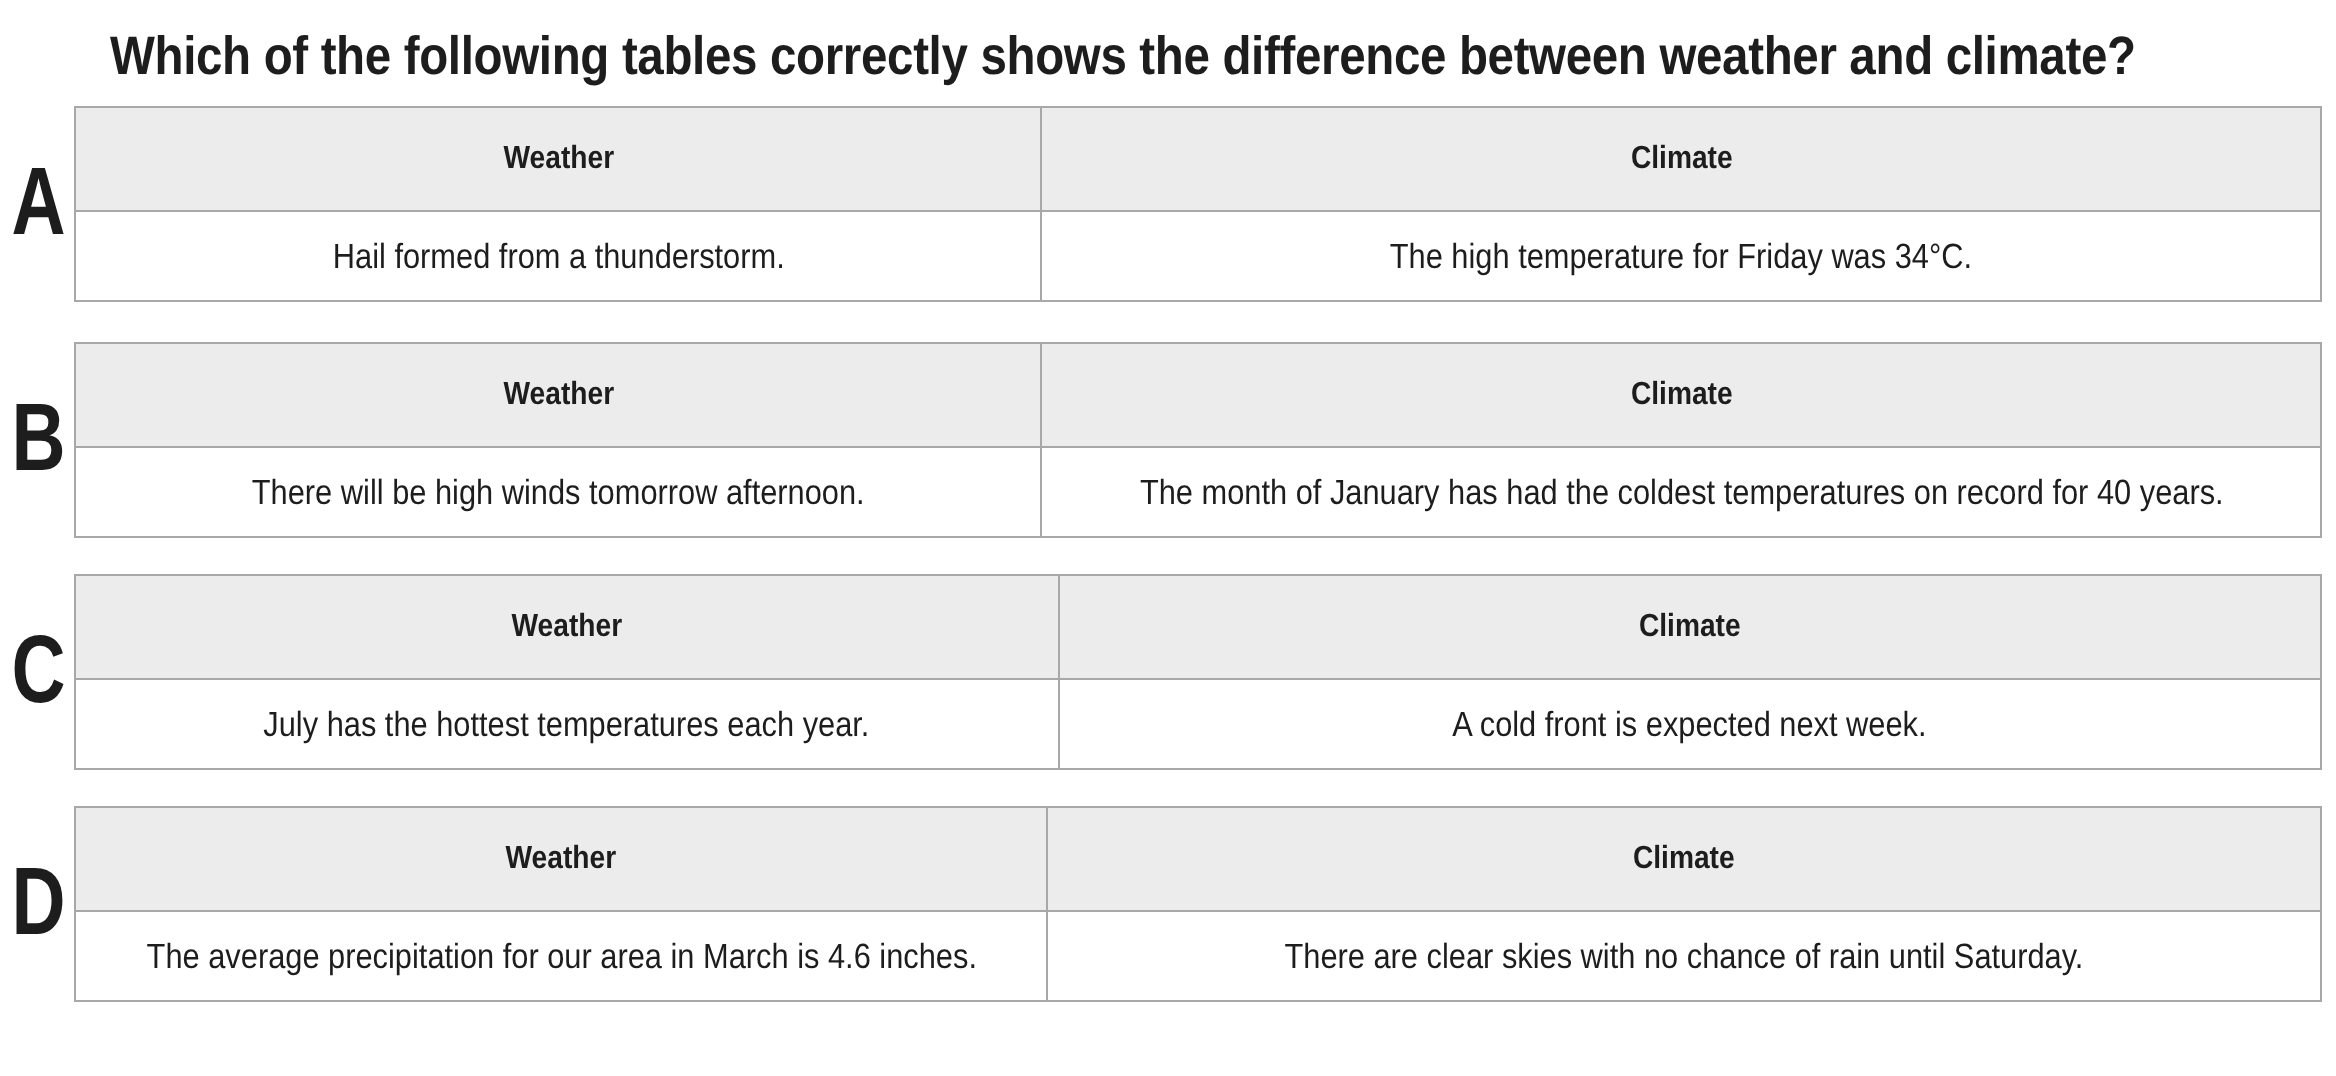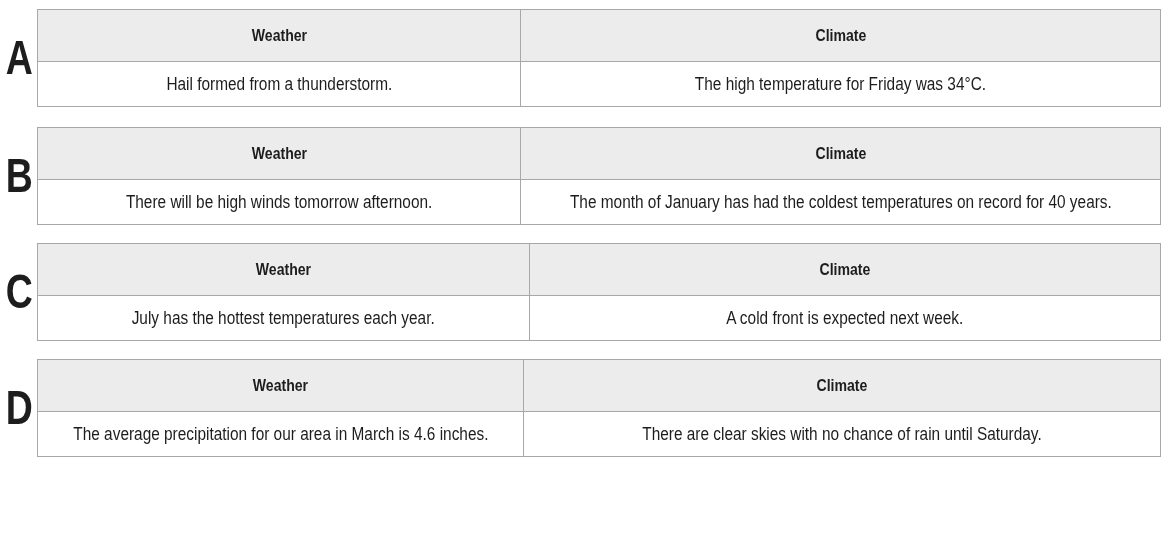--- a/index.html
+++ b/index.html
@@ -78,20 +78,21 @@
   .opt-a th:first-child, .opt-a td:first-child { width: 43.0%; }
   .opt-b th:first-child, .opt-b td:first-child { width: 43.0%; }
   .opt-c th:first-child, .opt-c td:first-child { width: 43.8%; }
   .opt-d th:first-child, .opt-d td:first-child { width: 43.3%; }
 </style>
 </head>
 <body>
 
 <div class="page">
 
+  <h1 class="title"><span class="cnd">Which of the following tables correctly shows the difference between weather and climate?</span></h1>
 
   <div class="option opt-a">
     <div class="letter-col">
       <div class="letter"><span class="cnd">A</span></div>
     </div>
     <table>
       <thead>
         <tr>
           <th><span class="cnd">Weather</span></th>
           <th><span class="cnd">Climate</span></th>

